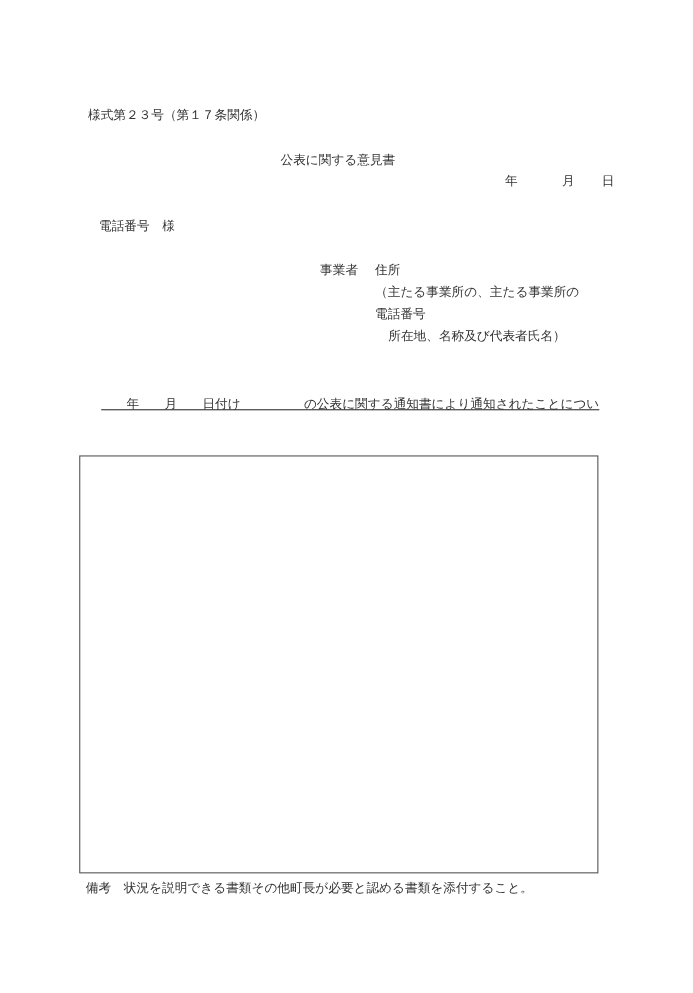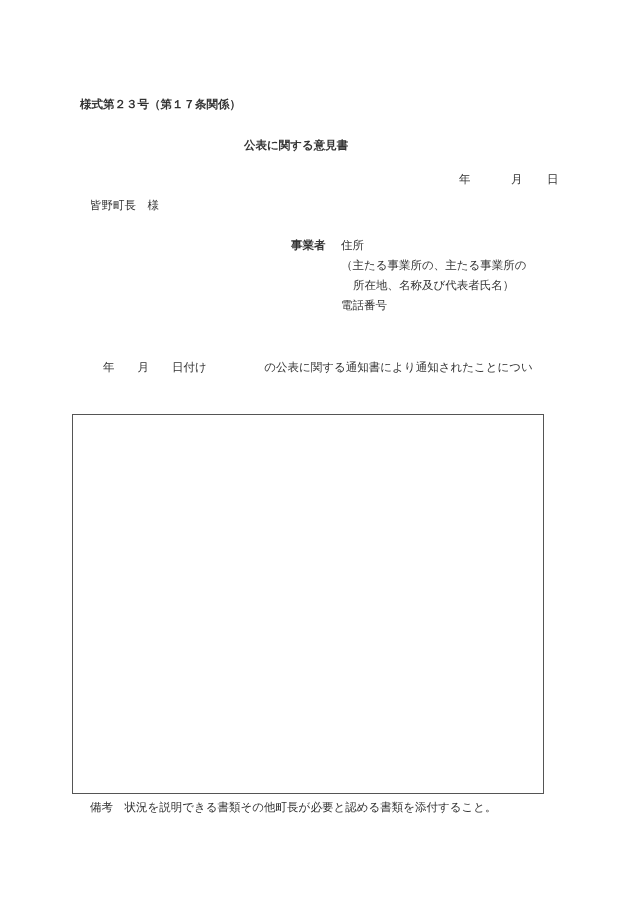--- a/index.html
+++ b/index.html
@@ -2,65 +2,65 @@
 <html><head>
 <meta charset="utf-8">
 <style>
   html, body { margin: 0; padding: 0; }
   body {
     width: 630px; height: 903px; background: #ffffff; position: relative;
     font-family: "DejaVu Serif", "Liberation Serif", serif;
     color: #333333; font-size: 11.5px; overflow: hidden;
   }
   .abs { position: absolute; white-space: nowrap; line-height: 14px; }
-  .form-number { left: 80px; top: 97px; font-weight: bold; }
-  .doc-title { left: 244px; top: 138px; font-weight: bold; }
-  .date-line { left: 459px; top: 172px; }
+  .form-number { left: 80px; top: 97px; }
+  .doc-title { left: 255px; top: 138px; }
+  .date-line { left: 459px; top: 157px; }
   .date-line span { display: inline-block; }
   .addressee { left: 90px; top: 198px; }
   .applicant { left: 291px; top: 238px; }
   .applicant .row { height: 20px; line-height: 14px; display: flex; }
-  .applicant .lbl { width: 50px; font-weight: bold; }
-  .body-text { left: 80px; top: 357px; width: 470px; line-height: 20px; white-space: normal; }
+  .applicant .lbl { width: 50px; }
+  .body-text { left: 92px; top: 357px; width: 470px; line-height: 20px; white-space: normal; text-decoration: underline; }
   .body-text .line { display: block; white-space: nowrap; }
   .opinion-box {
     position: absolute; left: 72px; top: 414px; width: 472px; height: 380px;
     border: 1px solid #555555; box-sizing: border-box; background: #ffffff;
   }
-  .remarks { left: 78px; top: 800px; margin-left: 12px; }
+  .remarks { left: 78px; top: 800px; }
 </style>
 </head>
 <body>
 
 <div class="abs form-number">様式第２３号（第１７条関係）</div>
 
 <div class="abs doc-title">公表に関する意見書</div>
 
 <div class="abs date-line">
   <span style="width:52px">年</span><span style="width:36px">月</span><span>日</span>
 </div>
 
-<div class="abs addressee">皆野町長　様</div>
+<div class="abs addressee">電話番号　様</div>
 
 <div class="abs applicant">
   <div class="row">
     <span class="lbl">事業者</span>
     <span>住所</span>
   </div>
   <div class="row">
     <span class="lbl"></span>
     <span>（主たる事業所の、主たる事業所の</span>
   </div>
   <div class="row">
+    <span class="lbl"></span>
+    <span>電話番号</span>
+  </div>
+  <div class="row">
     <span class="lbl" style="width:62px"></span>
     <span>所在地、名称及び代表者氏名）</span>
-  </div>
-  <div class="row">
-    <span class="lbl"></span>
-    <span>電話番号</span>
   </div>
 </div>
 
 <div class="abs body-text">
   <span class="line">　　年　　月　　日付け　　　　　の公表に関する通知書により通知されたことについ</span>
 </div>
 
 <div class="opinion-box"></div>
 
 <div class="abs remarks">備考　状況を説明できる書類その他町長が必要と認める書類を添付すること。</div>

